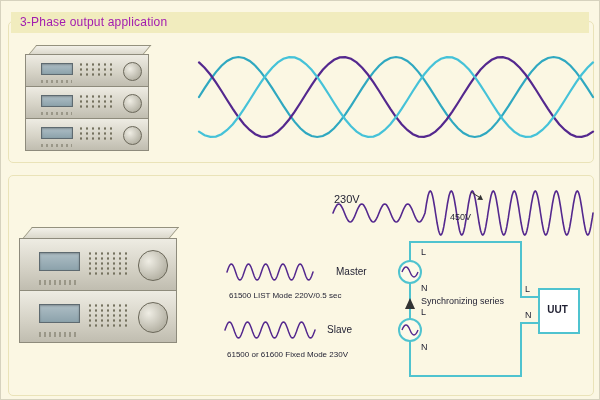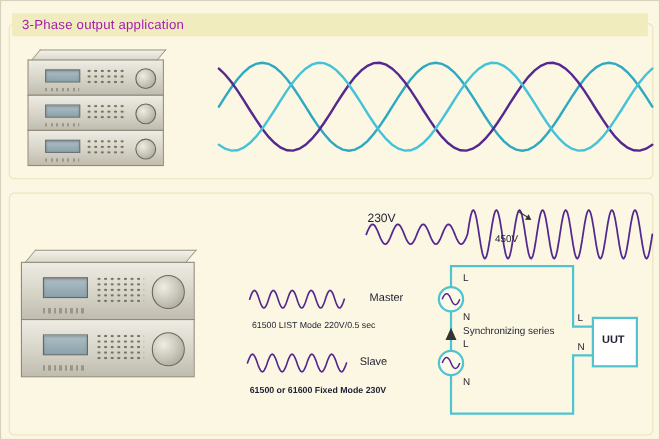--- a/index.html
+++ b/index.html
@@ -122,21 +122,21 @@
     <polygon points="404,308 414,308 409,297" fill="#333333"></polygon>
     <line x1="470" y1="191" x2="478" y2="196" stroke="#333333" stroke-width="1"></line>
     <polygon points="482,199 476.2,198.7 479.6,193.7" fill="#333333"></polygon>
   </svg>
 
   <div class="lbl" style="left:333px;top:192px;font-size:11px;">230V</div>
   <div class="lbl" style="left:449px;top:179px;font-size:9px;margin-top:32px;">450V</div>
   <div class="lbl" style="left:335px;top:265px;font-size:10px;">Master</div>
   <div class="lbl" style="left:326px;top:323px;font-size:10px;">Slave</div>
   <div class="lbl" style="left:228px;top:290px;font-size:8px;">61500 LIST Mode 220V/0.5 sec</div>
-  <div class="lbl" style="left:226px;top:349px;font-size:8px;font-weight:bold;">61500 or 61600 Fixed Mode 230V</div>
+  <div class="lbl" style="left:226px;top:349px;font-size:8px;">61500 or 61600 Fixed Mode 230V</div>
   <div class="lbl" style="left:420px;top:295px;font-size:9px;">Synchronizing series</div>
   <div class="lbl" style="left:538px;top:303px;width:37px;text-align:center;font-size:10px;font-weight:bold;">UUT</div>
 
   <div class="lbl" style="left:420px;top:246px;font-size:9px;">L</div>
   <div class="lbl" style="left:420px;top:282px;font-size:9px;">N</div>
   <div class="lbl" style="left:420px;top:306px;font-size:9px;">L</div>
   <div class="lbl" style="left:420px;top:341px;font-size:9px;">N</div>
   <div class="lbl" style="left:524px;top:283px;font-size:9px;">L</div>
   <div class="lbl" style="left:524px;top:309px;font-size:9px;">N</div>
 

